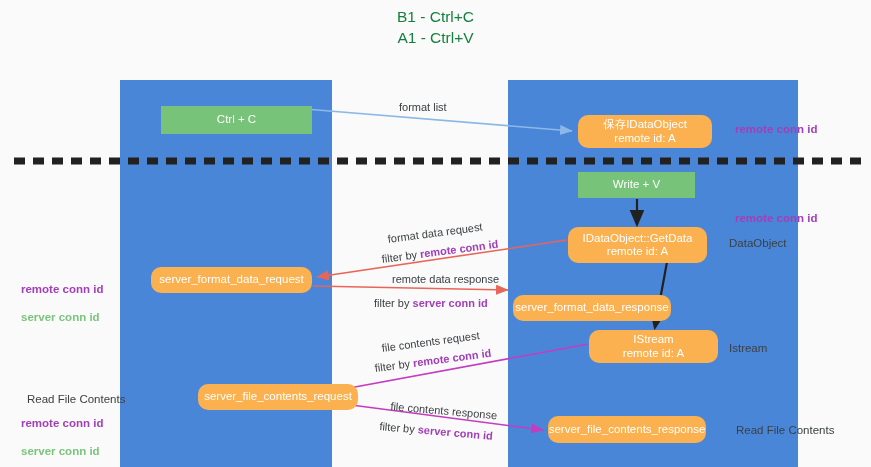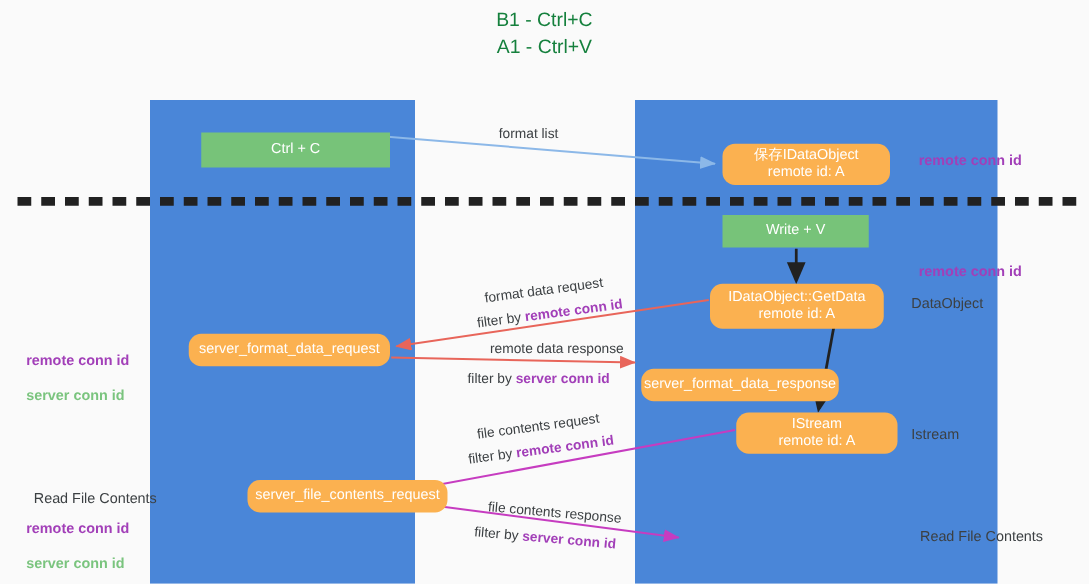--- a/index.html
+++ b/index.html
@@ -147,20 +147,21 @@
   <div class="box orange" id="box-save-dataobject">保存IDataObject
 remote id: A</div>
   <div class="box green" id="box-ctrlv">Write + V</div>
   <div class="box orange" id="box-getdata">IDataObject::GetData
 remote id: A</div>
   <div class="box orange" id="box-fmt-req">server_format_data_request</div>
   <div class="box orange" id="box-fmt-res">server_format_data_response</div>
   <div class="box orange" id="box-istream">IStream
 remote id: A</div>
   <div class="box orange" id="box-file-req">server_file_contents_request</div>
+  <div class="box orange" id="box-file-res">server_file_contents_response</div>
 
   <div class="edge-label" id="lbl-format-list">format list</div>
 
   <div class="edge-label" id="lbl-fmt-req"><span>format data request</span></div>
   <div class="edge-label" id="lbl-fmt-req2"><span>filter by </span><span class="purple">remote conn id</span></div>
 
   <div class="edge-label" id="lbl-fmt-res">remote data response</div>
   <div class="edge-label" id="lbl-fmt-res2"><span>filter by </span><span class="purple">server conn id</span></div>
 
   <div class="edge-label" id="lbl-file-req">file contents request</div>

